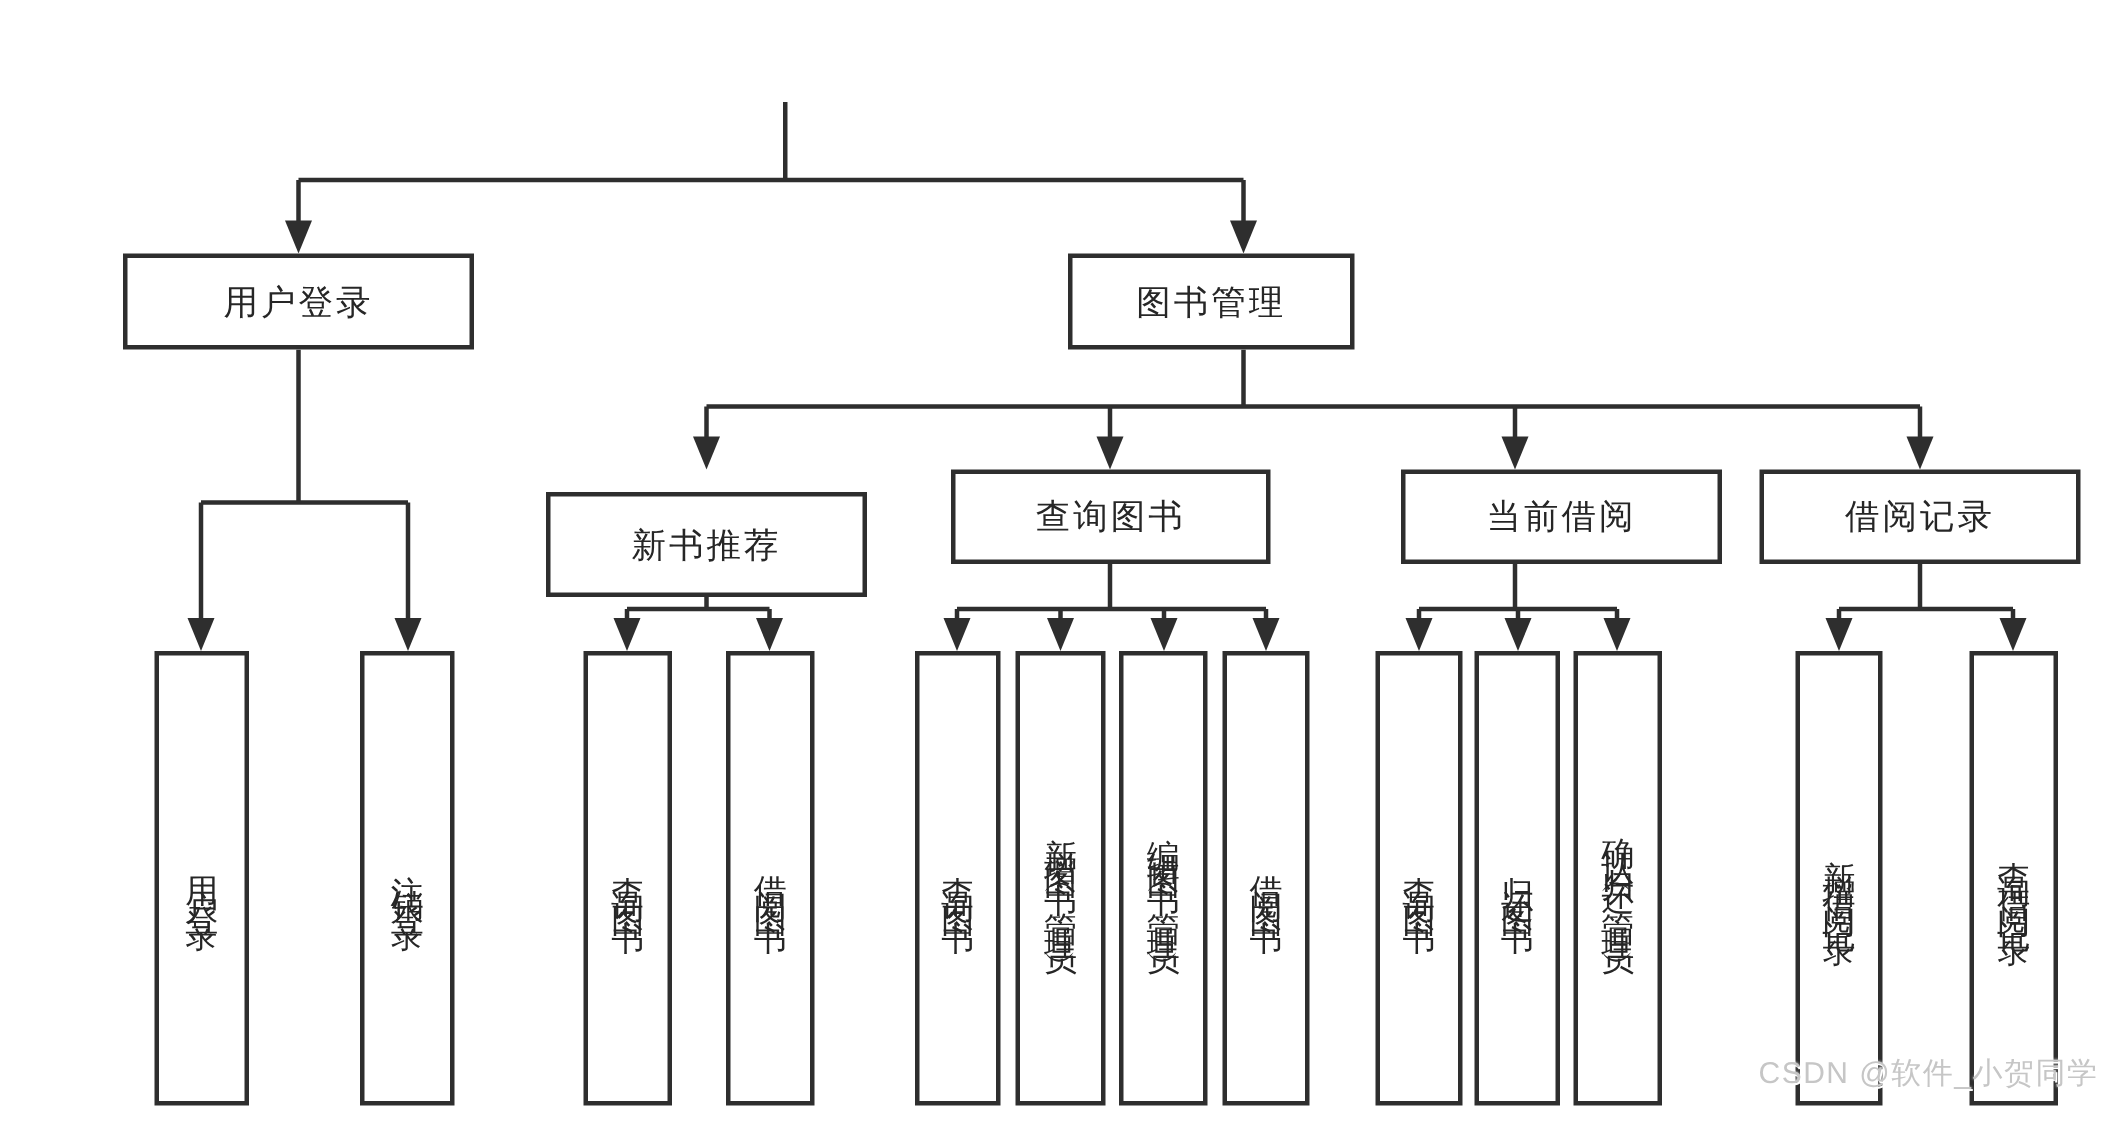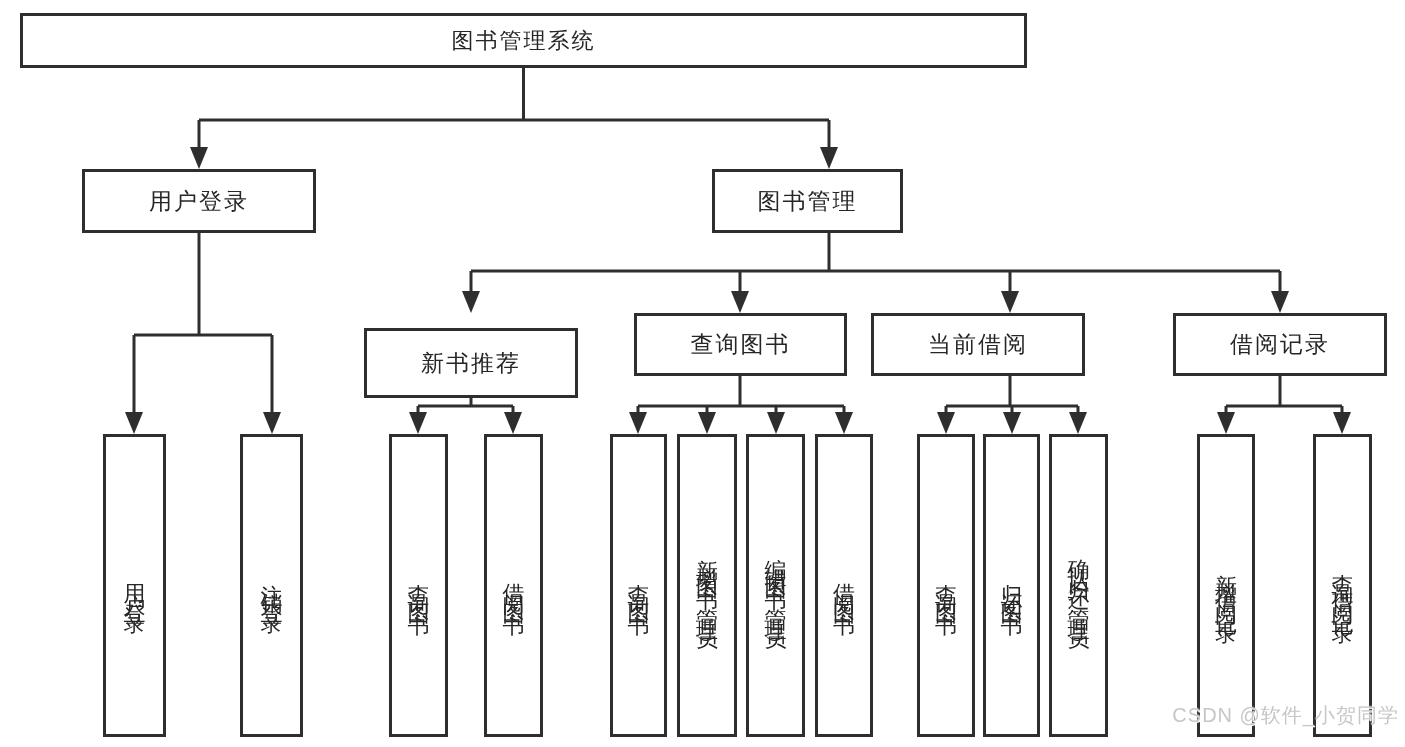--- a/index.html
+++ b/index.html
@@ -129,28 +129,27 @@
       <polygon points="767,412 785,412 776,434"></polygon>
       <polygon points="835,412 853,412 844,434"></polygon>
       <polygon points="937,412 955,412 946,434"></polygon>
       <polygon points="1003,412 1021,412 1012,434"></polygon>
       <polygon points="1069,412 1087,412 1078,434"></polygon>
       <polygon points="1217,412 1235,412 1226,434"></polygon>
       <polygon points="1333,412 1351,412 1342,434"></polygon>
     </g>
   </svg>
 
-  <div class="node h-node root-node" style="left:20px;top:13px;width:1007px;height:55px">图书管理系统</div>
 
   <div class="node h-node" style="left:82px;top:169px;width:234px;height:64px">用户登录</div>
   <div class="node h-node" style="left:712px;top:169px;width:191px;height:64px">图书管理</div>
 
   <div class="node h-node" style="left:364px;top:328px;width:214px;height:70px">新书推荐</div>
   <div class="node h-node" style="left:634px;top:313px;width:213px;height:63px">查询图书</div>
-  <div class="node h-node" style="left:871px;top:313px;width:214px;height:63px">当前借阅</div>
+  <div class="node h-node" style="left:934px;top:313px;width:214px;height:63px">当前借阅</div>
   <div class="node h-node" style="left:1173px;top:313px;width:214px;height:63px">借阅记录</div>
 
   <div class="node v-node leaf" style="left:103px;width:63px">用户登录</div>
   <div class="node v-node leaf" style="left:240px;width:63px">注销登录</div>
 
   <div class="node v-node leaf" style="left:389px;width:59px">查询图书</div>
   <div class="node v-node leaf" style="left:484px;width:59px">借阅图书</div>
 
   <div class="node v-node leaf" style="left:610px;width:57px">查询图书</div>
   <div class="node v-node leaf" style="left:677px;width:60px">新增图书（管理员）</div>

